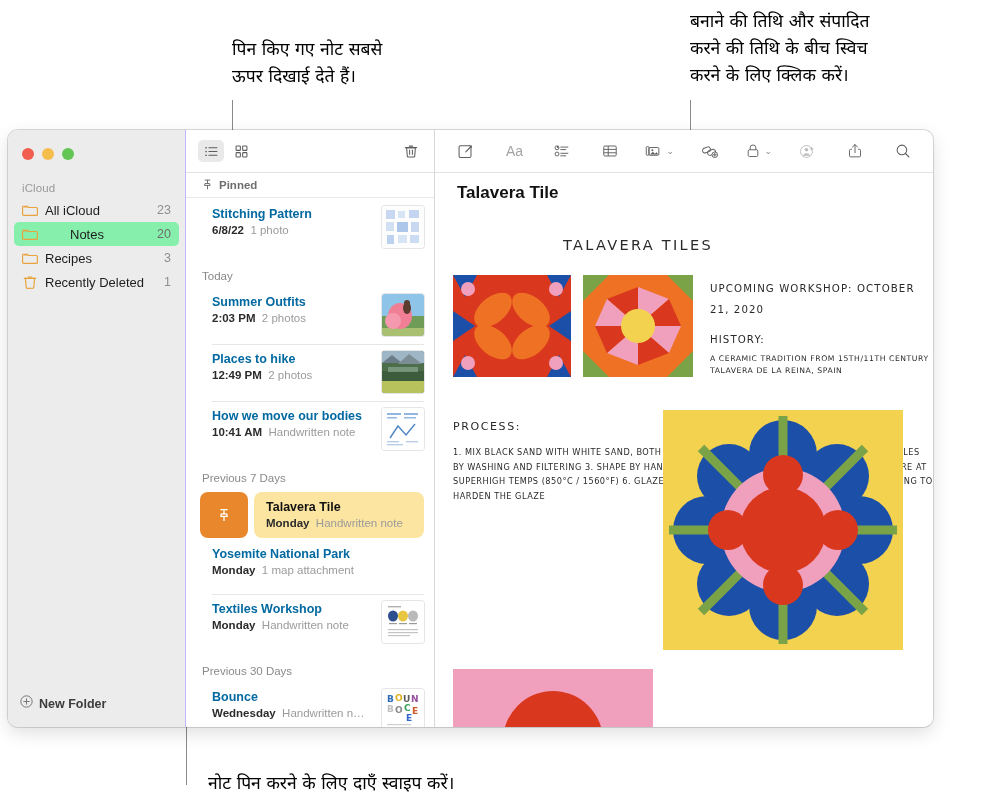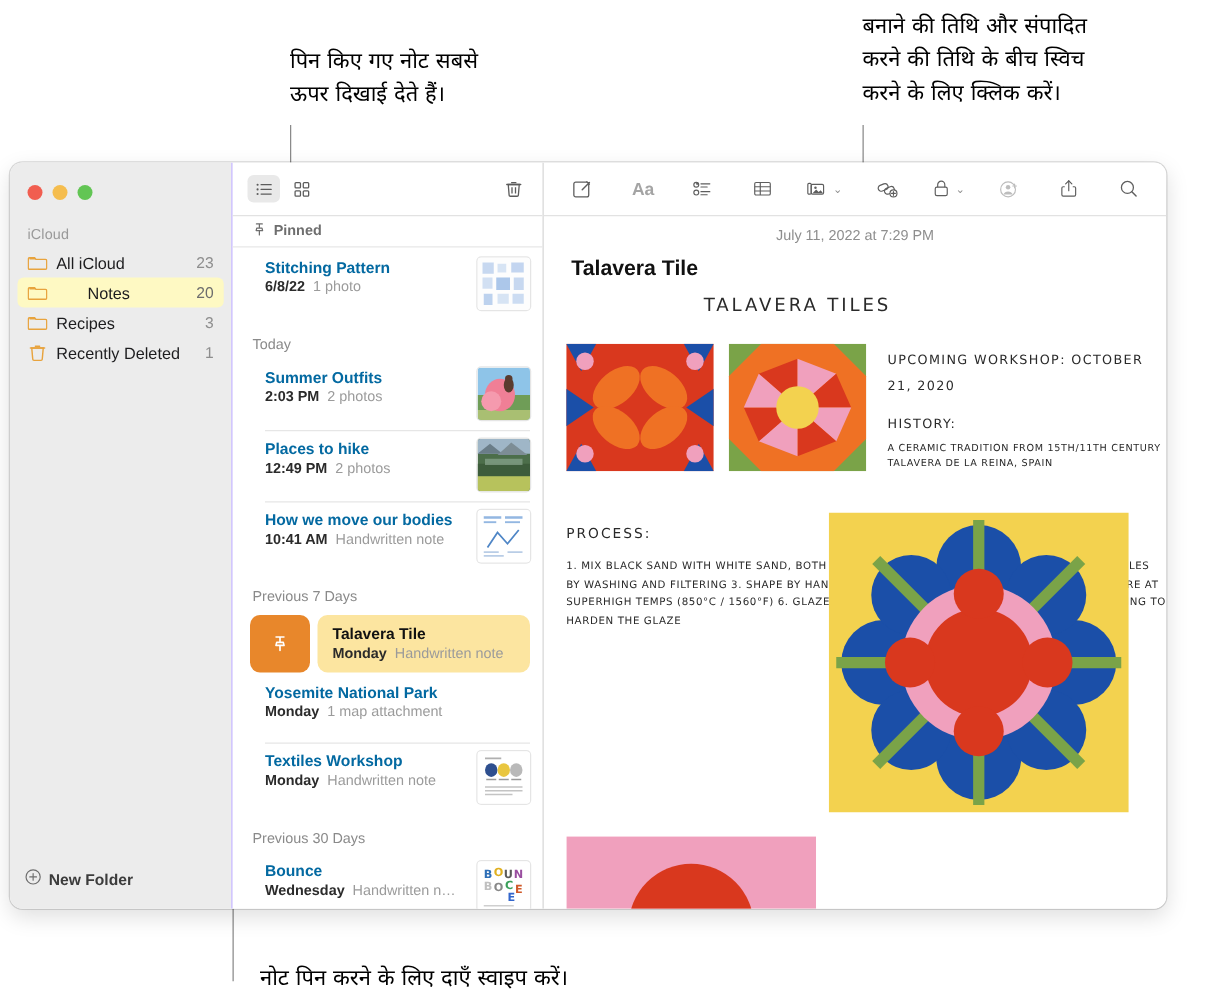--- a/index.html
+++ b/index.html
@@ -61,21 +61,21 @@
     font-size:11.5px;color:#9a9a9a;
     padding:22px 0 4px 14px;letter-spacing:.1px;
   }
   .sb-item{
     height:24px;margin:0 6px;border-radius:5px;
     display:flex;align-items:center;
     padding:0 8px 0 8px;
     font-size:13px;color:#1d1d1f;
     gap:7px;
   }
-  .sb-item.sel{background:#fef9c3;gap:32px;}
+  .sb-item.sel{background:#86efac;gap:32px;}
   .sb-item .ico{width:16px;height:16px;flex:none;display:block;}
   .sb-item .lbl{flex:1;white-space:nowrap;overflow:hidden;text-overflow:ellipsis;}
   .sb-item .cnt{font-size:12.5px;color:#8e8e8e;}
   .sb-item.sel .cnt{color:#6d6d6d;}
 
   .newfolder{
     margin-top:auto;
     display:flex;align-items:flex-end;gap:6px;
     font-size:12.5px;color:#3c3c3c;
     padding:0 0 16px 12px;
@@ -510,21 +510,21 @@
     <div class="note-toolbar">
       <div class="nbtn">
         <svg viewBox="0 0 18 18" width="17" height="17">
             <rect x="2.2" y="2.8" width="12.6" height="12.6" rx="1.6" fill="none" stroke="#5e5e5e" stroke-width="1.1"></rect>
             <path d="M9.3 9.4 L15.4 3.2" stroke="#5e5e5e" stroke-width="1.2" stroke-linecap="round"></path>
             <path d="M13.2 1.8 L16 4.6 L15.4 5.3 L12.5 2.5 Z" fill="#5e5e5e"></path>
           </svg>
       </div>
       <div class="spacer"></div>
       <div class="nbtn">
-        <span style="font-size:14px;color:#a4a4a4;font-weight:700;">Aa</span>
+        <span style="font-size:14px;color:#a4a4a4;font-weight:400;">Aa</span>
       </div>
       <div class="nbtn" style="margin-left:16px;">
         <svg viewBox="0 0 18 18" width="16" height="16">
             <circle cx="3.4" cy="5.4" r="2.2" fill="none" stroke="#5e5e5e" stroke-width="1.05"></circle>
             <circle cx="4.3" cy="4.4" r="1.1" fill="#5e5e5e"></circle>
             <circle cx="3.4" cy="12.4" r="2.2" fill="none" stroke="#5e5e5e" stroke-width="1.05"></circle>
             <path d="M7.6 4.6h8M7.6 7.4h5.6M7.6 11.6h8M7.6 14.4h5.6" stroke="#5e5e5e" stroke-width="1.05" stroke-linecap="round"></path>
           </svg>
       </div>
       <div class="nbtn" style="margin-left:16px;">
@@ -586,21 +586,20 @@
       </div>
       <div class="nbtn" style="margin-left:16px;">
         <svg viewBox="0 0 18 18" width="16" height="16">
             <circle cx="7.8" cy="7.8" r="5.4" fill="none" stroke="#5e5e5e" stroke-width="1.15"></circle>
             <path d="M11.8 11.8 L15.6 15.6" stroke="#5e5e5e" stroke-width="1.3" stroke-linecap="round"></path>
           </svg>
       </div>
     </div>
 
     <div class="note-body">
-      <div class="note-date">July 11, 2022 at 7:29 PM</div>
       <div class="note-title">Talavera Tile</div>
 
       <div class="hand hw-title">TALAVERA TILES</div>
 
       <div class="tile" style="left:18px;top:102px;width:118px;height:102px;">
         <svg width="118" height="102" viewBox="0 0 118 102">
             <rect width="118" height="102" fill="#d9381e"></rect>
             <path d="M0 0 L24 0 L12 22 Z" fill="#1b4fa8"></path>
             <path d="M94 0 L118 0 L106 22 Z" fill="#1b4fa8"></path>
             <path d="M0 102 L24 102 L12 80 Z" fill="#1b4fa8"></path>

